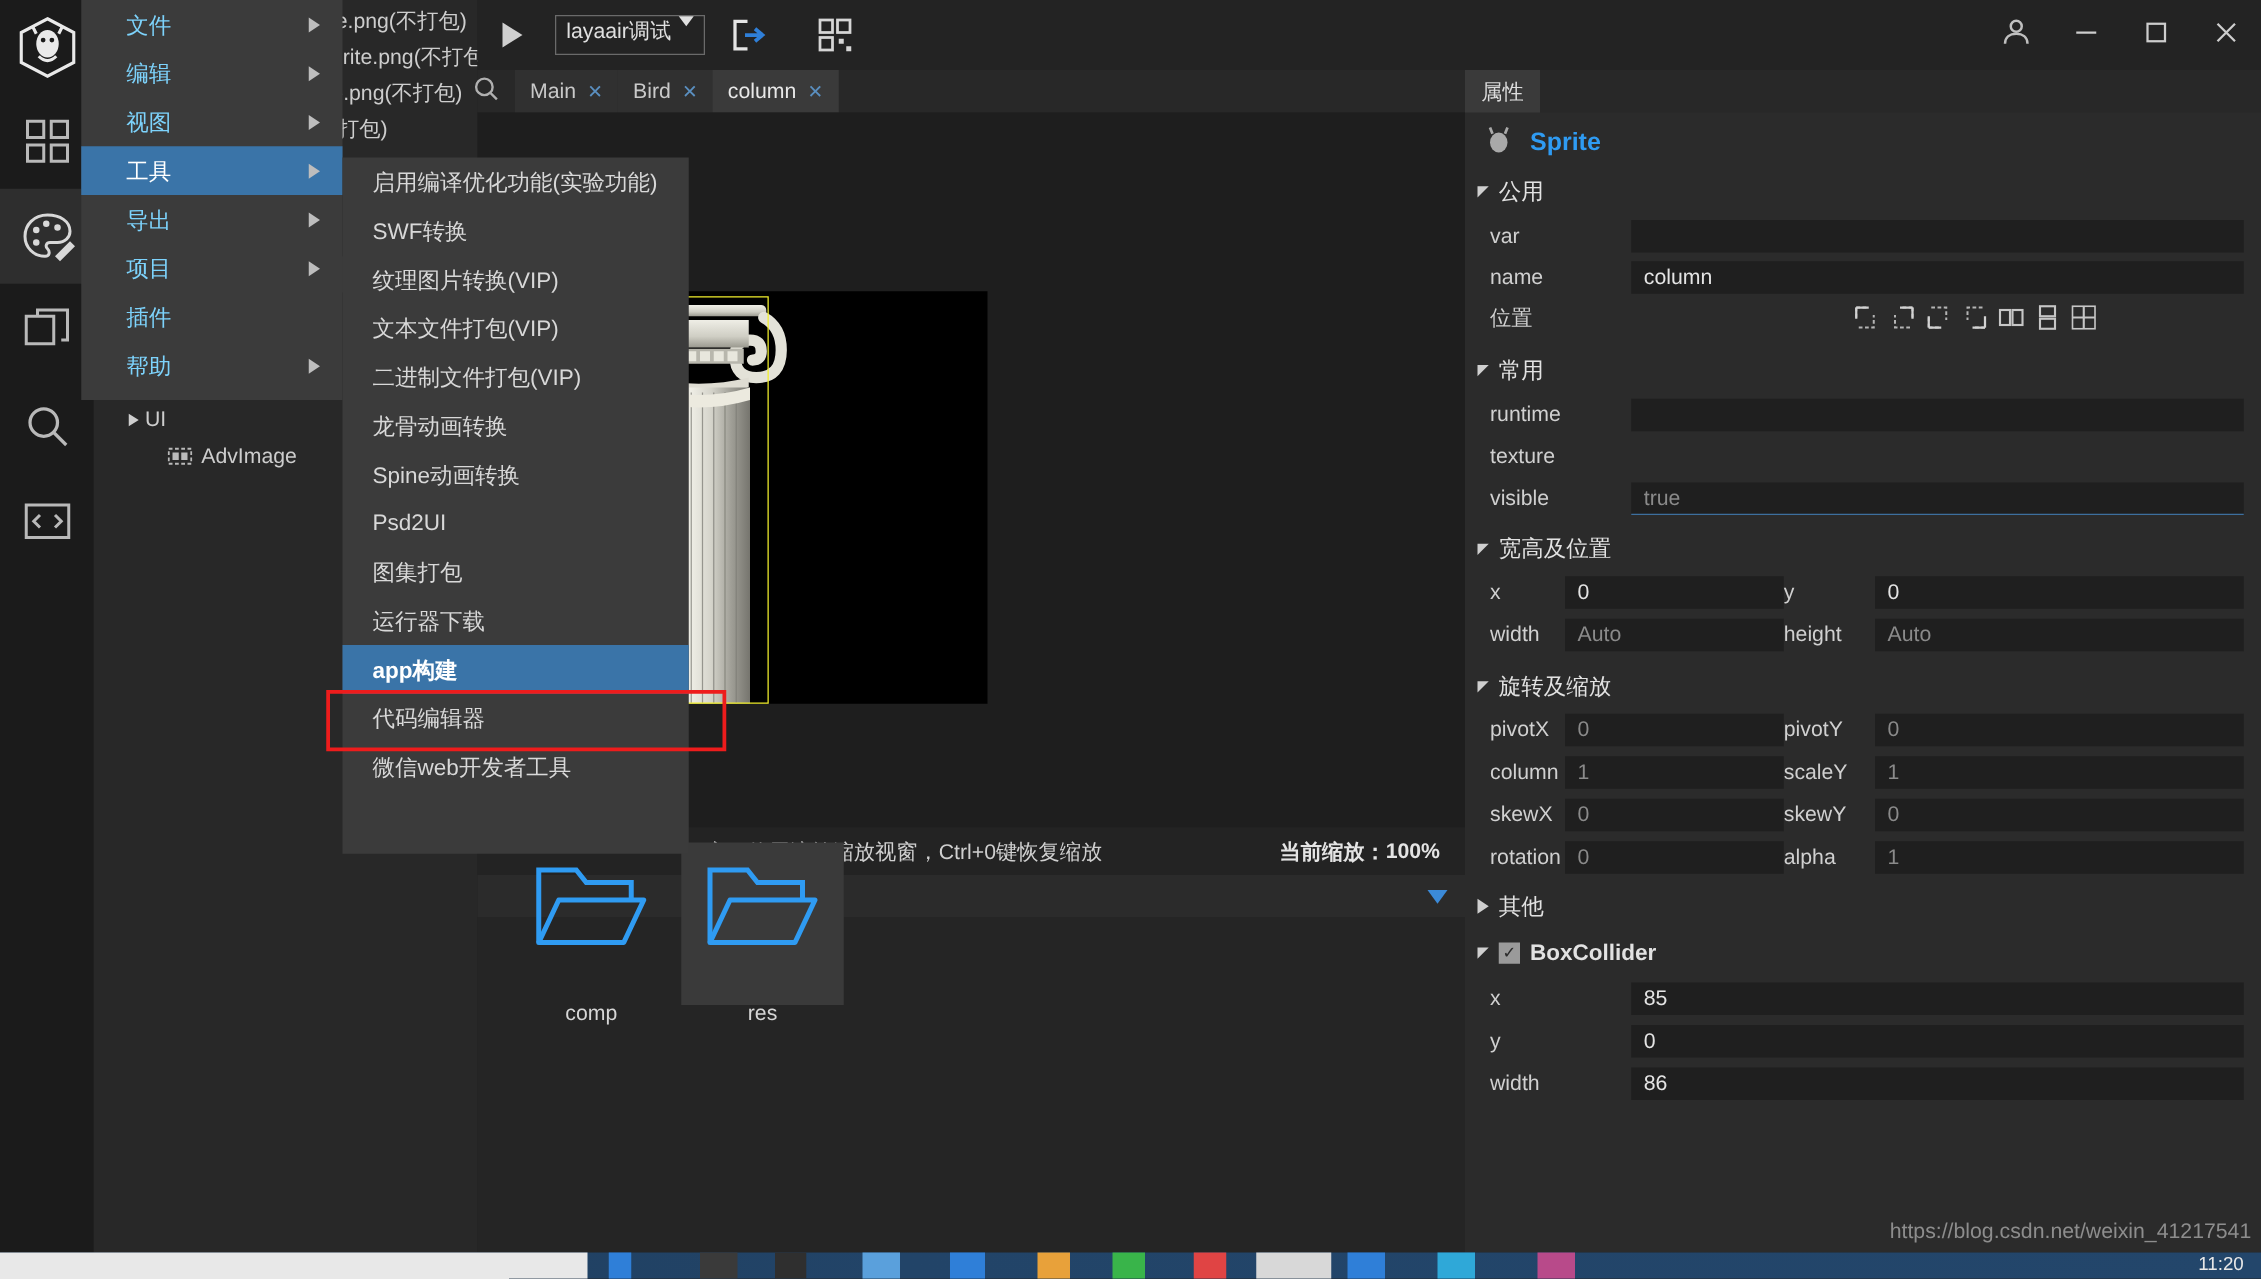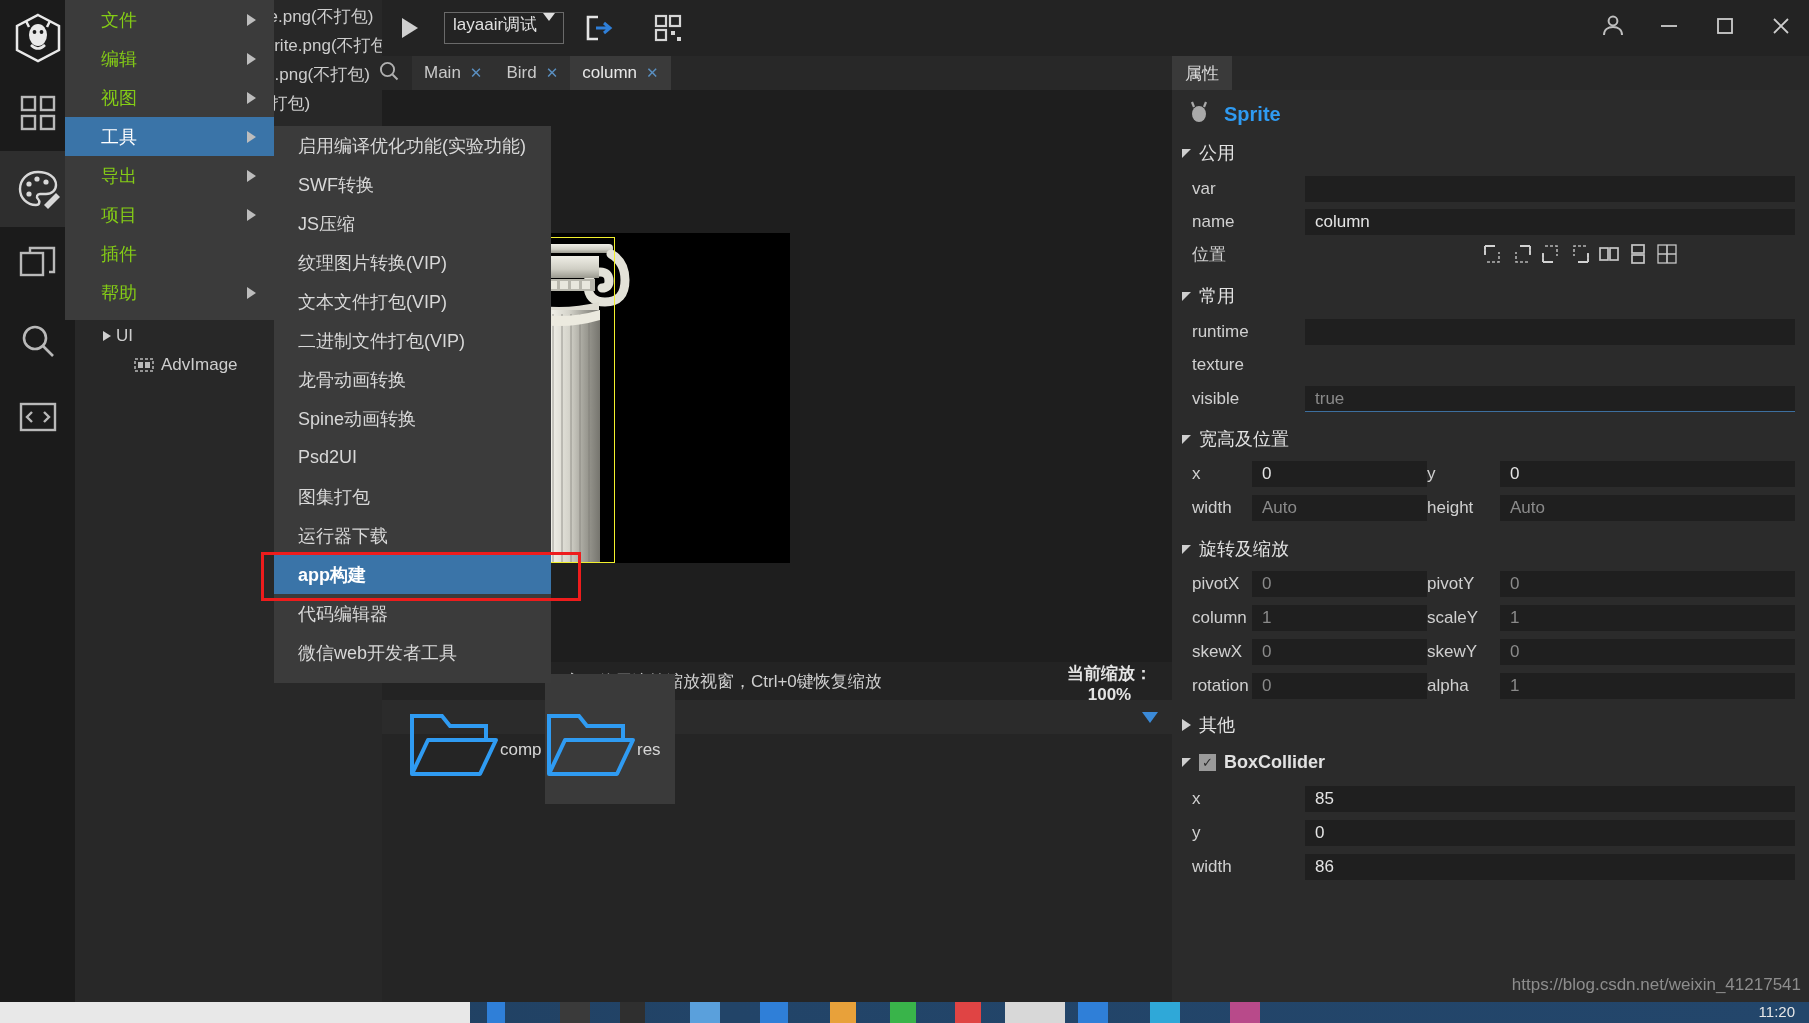--- a/index.html
+++ b/index.html
@@ -92,34 +92,34 @@
     color:#2b2b2b;font-size:14px;font-weight:bold;display:flex;align-items:center;justify-content:center;
   }
   .selbox{position:absolute;left:503px;top:237px;width:112px;height:326px;border:1px solid #f2f02c;}
   .column{position:absolute;left:485px;top:240px;width:148px;height:323px;}
 
   .statusbar{
     position:absolute;left:382px;top:662px;width:790px;height:38px;background:#232323;
     display:flex;align-items:center;font-size:17px;color:#cfcfcf;
   }
   .status-hint{margin-left:182px;white-space:nowrap;}
-  .status-zoom{position:absolute;right:20px;top:0;height:38px;display:flex;align-items:center;font-size:17px;font-weight:bold;color:#e4e4e4;flex-direction:column;}
+  .status-zoom{position:absolute;right:20px;top:0;height:38px;display:flex;align-items:center;font-size:17px;font-weight:bold;color:#e4e4e4;}
   .dropstrip{
     position:absolute;left:382px;top:700px;width:790px;height:34px;background:#2b2b2b;
   }
   .dropstrip .dn{
     position:absolute;right:14px;top:12px;width:0;height:0;
     border-top:11px solid #3b8ad8;border-left:8px solid transparent;border-right:8px solid transparent;cursor:pointer;
   }
 
   
   .assets{position:absolute;left:382px;top:734px;width:790px;height:268px;background:#252525;}
   .folder{
-    position:absolute;top:-60px;width:130px;height:130px;display:flex;flex-direction:row;
-    align-items:center;justify-content:flex-start;cursor:pointer;padding-top:14px;
+    position:absolute;top:-60px;width:130px;height:130px;display:flex;flex-direction:column;
+    align-items:center;justify-content:flex-start;cursor:pointer;padding-top:14px;gap:28px;
   }
   .folder .lbl{margin-top:8px;font-size:17px;color:#d6d6d6;}
   .folder.sel{background:#3a3a3a;}
 
   
   .rightpanel{
     position:absolute;left:1172px;top:56px;width:637px;height:946px;background:#2b2b2b;
   }
   .proptab{
     position:absolute;left:1172px;top:56px;width:60px;height:34px;background:#3a3a3a;
@@ -156,21 +156,21 @@
   .chk{
     width:17px;height:17px;background:#9a9a9a;display:flex;align-items:center;justify-content:center;
     color:#2b2b2b;font-size:13px;font-weight:bold;
   }
 
   
   .menubar{
     position:absolute;left:65px;top:0;width:209px;height:320px;background:#3b3b3b;z-index:40;
   }
   .mitem{
-    height:39px;display:flex;align-items:center;padding-left:36px;font-size:18px;color:#84cc16;
+    height:39px;display:flex;align-items:center;padding-left:36px;font-size:18px;color:#7dd3fc;
     position:relative;cursor:pointer;
   }
   .mitem.active{background:#3a74a8;color:#fff;}
   .mitem .arw{
     position:absolute;right:18px;top:14px;width:0;height:0;
     border-left:9px solid #bdbdbd;border-top:6px solid transparent;border-bottom:6px solid transparent;
   }
   .submenu{
     position:absolute;left:274px;top:126px;width:277px;height:557px;background:#3b3b3b;z-index:45;
   }
@@ -734,23 +734,20 @@
     </div>
 
   <div class="submenu" id="submenu">
       <div class="sitem">
         <span>启用编译优化功能(实验功能)</span>
       </div>
       <div class="sitem">
         <span>SWF转换</span>
       </div>
       <div class="sitem">
-        <span>JS压缩</span>
-      </div>
-      <div class="sitem">
         <span>纹理图片转换(VIP)</span>
       </div>
       <div class="sitem">
         <span>文本文件打包(VIP)</span>
       </div>
       <div class="sitem">
         <span>二进制文件打包(VIP)</span>
       </div>
       <div class="sitem">
         <span>龙骨动画转换</span>

